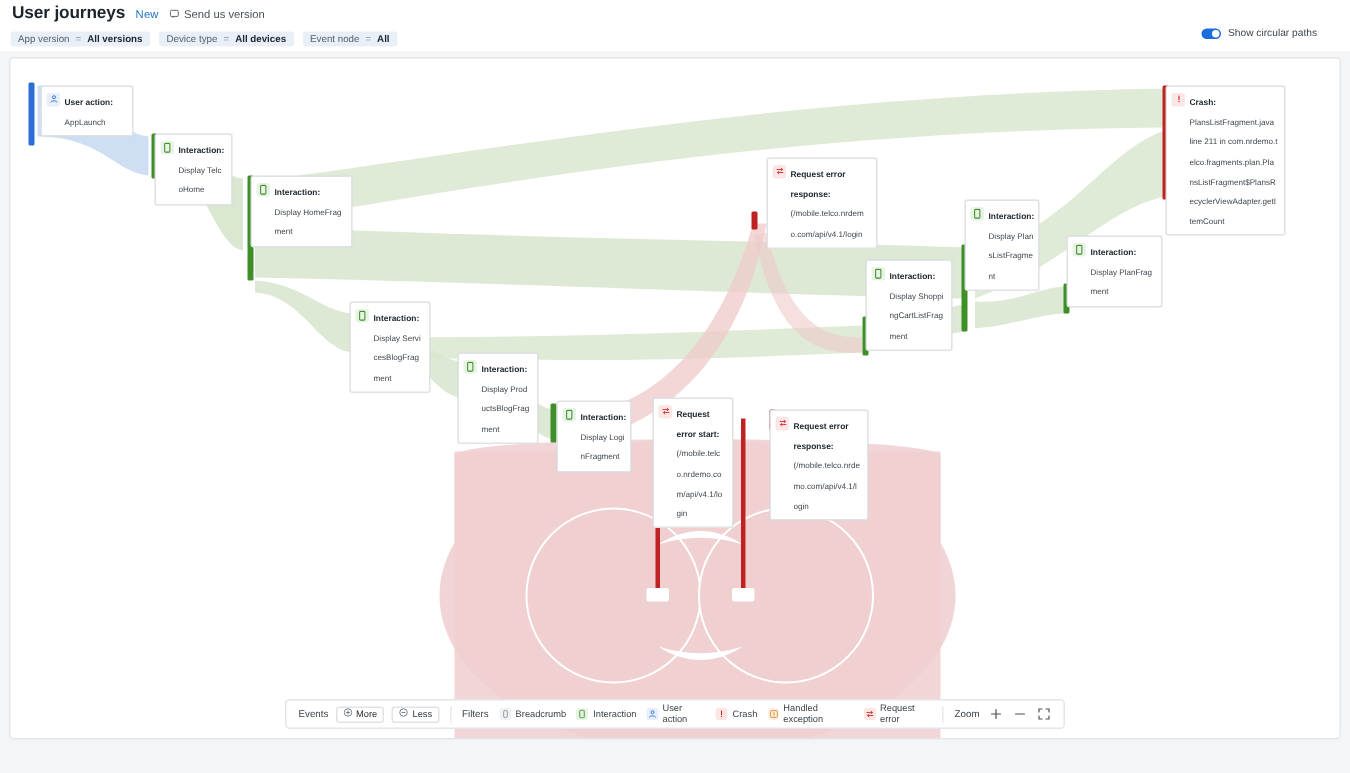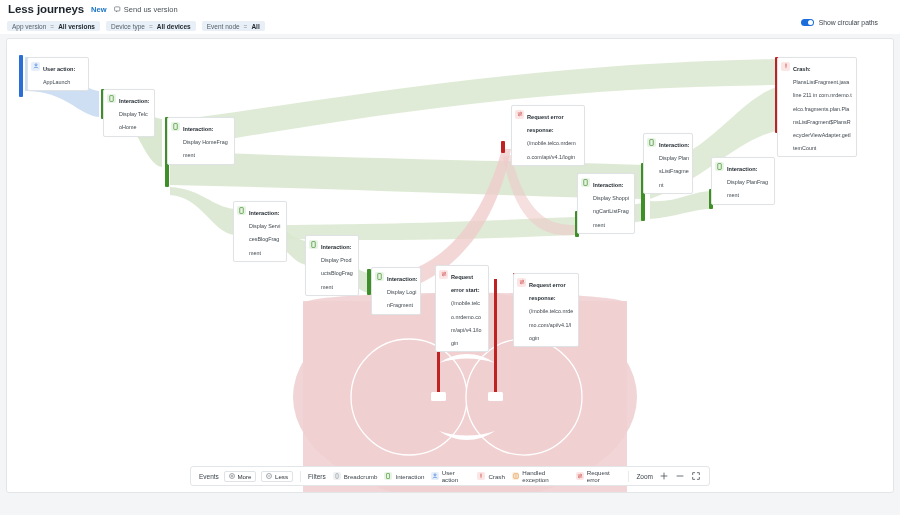--- a/index.html
+++ b/index.html
@@ -9,21 +9,21 @@
     background:#f4f5f6;
     color:#1d252c;
     font-size:11px;
   }
   #app { position:relative; width:900px; height:515px; background:#f4f5f6; }
 
   
   .header { position:absolute; left:0; top:0; width:900px; height:18px;
             background:#ffffff; display:flex; align-items:center; padding-left:8px; gap:7px; }
   .page-title { font-size:11.5px; font-weight:700; letter-spacing:-0.1px; color:#1d252c; }
-  .new-badge { font-size:7.5px; font-weight:700; color:#1a73c4; letter-spacing:0.1px; }
+  .new-badge { font-size:7.5px; font-weight:400; color:#1a73c4; letter-spacing:0.1px; }
   .feedback { display:flex; align-items:center; gap:3px; font-size:7.5px; color:#4a5158; }
   .feedback svg { display:block; }
 
   
   .filterbar { position:absolute; left:0; top:18px; width:900px; height:16px;
                background:#fff; display:flex; align-items:center; padding-left:7px; gap:6px; }
   .chip { display:flex; align-items:center; gap:4px; background:#e9eff7;
           border-radius:2px; height:10px; padding:0 5px; font-size:6.5px; color:#2a3238;
           white-space:nowrap; }
   .chip .k { color:#53606b; }
@@ -74,21 +74,21 @@
   .f-sep { width:1px; height:11px; background:#e8eaec; margin:0 7px; }
   .f-zoombtn { width:10px; height:10px; display:flex; align-items:center; justify-content:center; }
   .f-zoombtn svg { display:block; }
 </style>
 </head>
 <body>
 
 <div id="app">
 
   <div class="header">
-    <span class="page-title">Less journeys</span>
+    <span class="page-title">User journeys</span>
     <span class="new-badge">New</span>
     <span class="feedback">
       <span>
         <svg width="7" height="7" viewBox="0 0 12 12">
             <rect x="1" y="1.5" width="9" height="7" rx="1.2" fill="none" stroke="#5b636b" stroke-width="1.1"></rect>
             <path d="M3.5 8.5 L3.5 10.5 L5.8 8.5" fill="#5b636b"></path>
           </svg>
       </span>
       <span>Send us version</span>
     </span>

